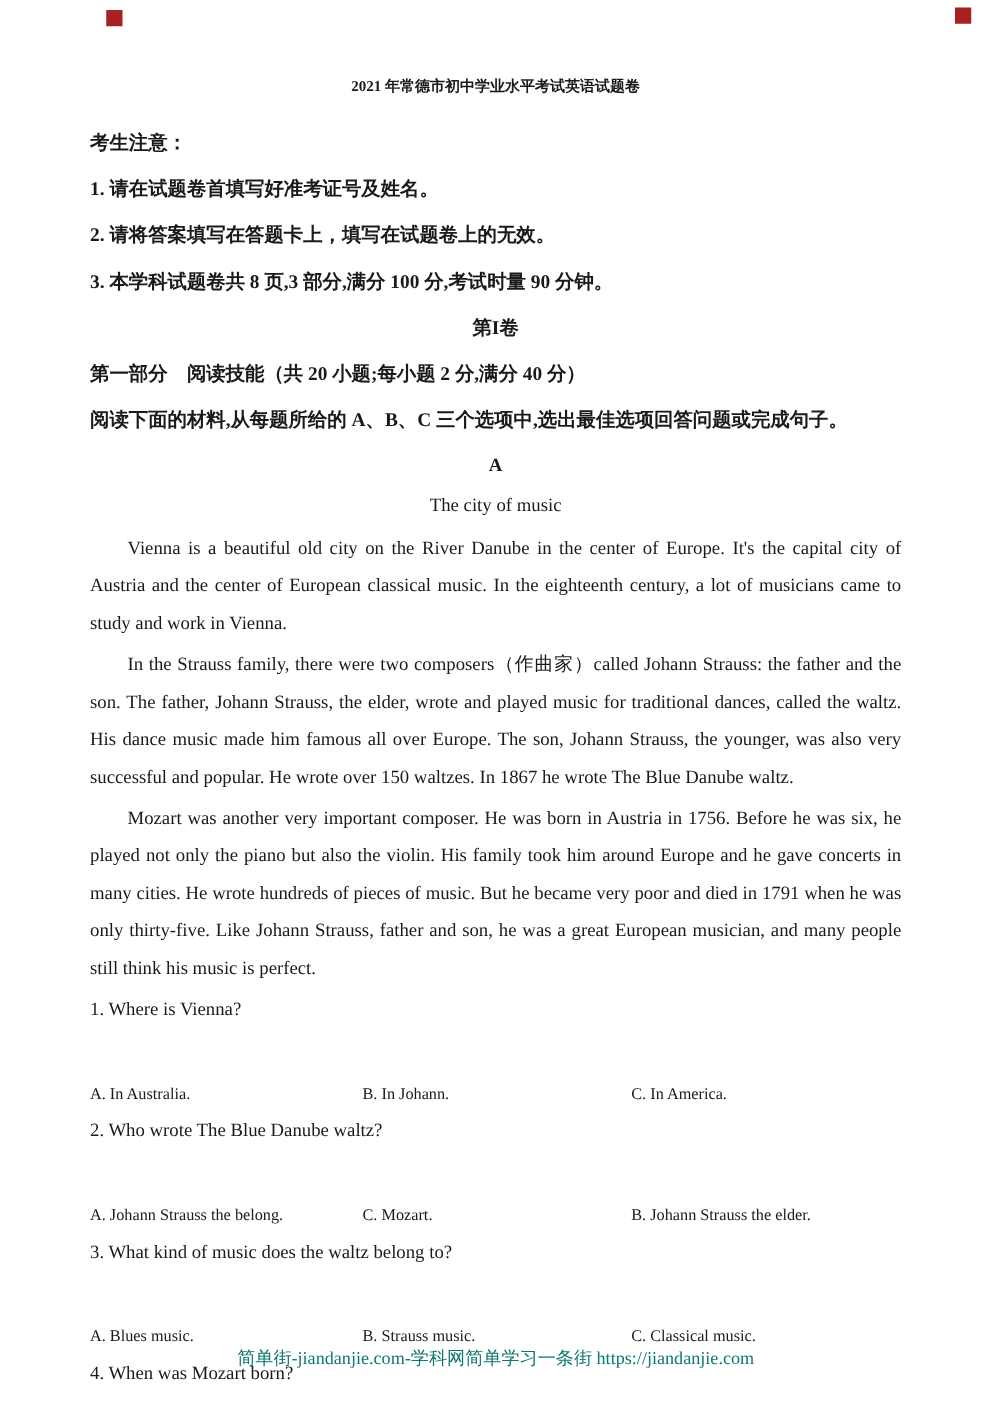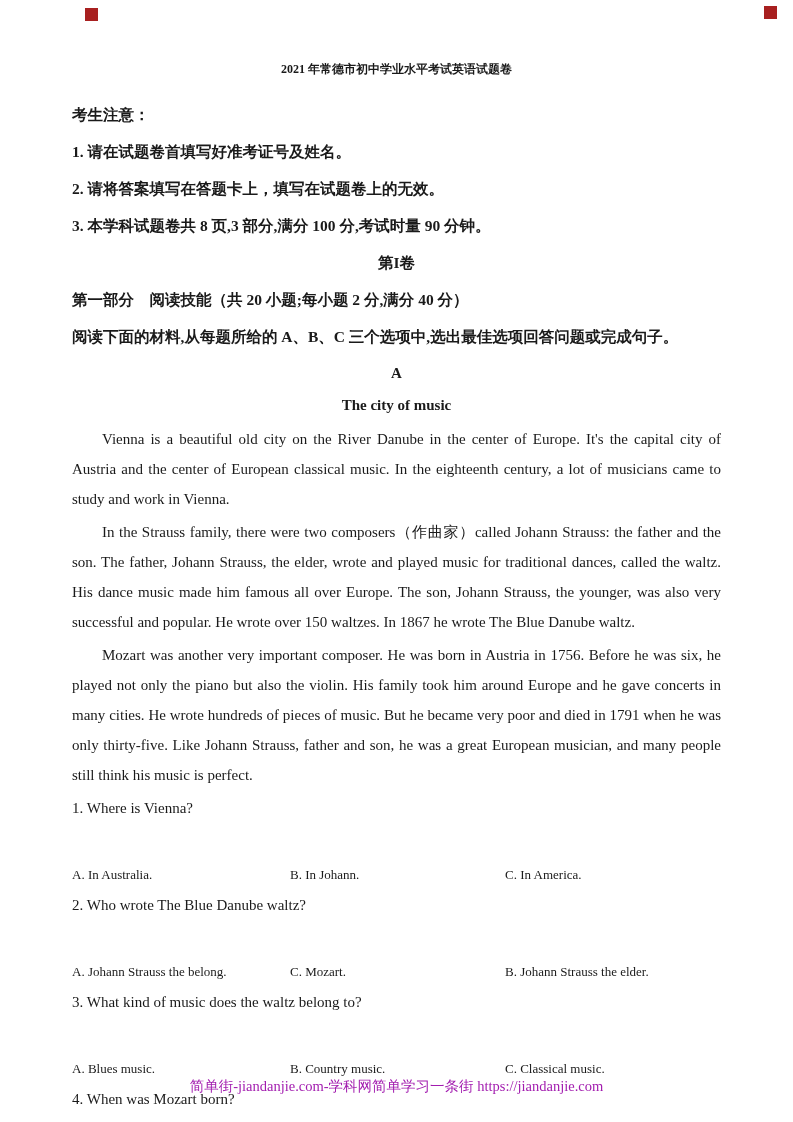--- a/index.html
+++ b/index.html
@@ -42,21 +42,21 @@
   .center { text-align: center; }
   .passage-label {
     font-size: 15px;
     font-weight: bold;
     text-align: center;
     line-height: 32px;
     margin-top: 2px;
   }
   .passage-title {
     font-size: 15px;
-    font-weight: bold;
+    font-weight: normal;
     text-align: center;
     line-height: 32px;
   }
   .para {
     font-size: 15px;
     line-height: 30px;
     text-align: justify;
     text-indent: 30px;
     margin: 3px 0;
   }
@@ -82,21 +82,21 @@
     color: #2ba3a6;
     margin-right: 6px;
   }
   .ans-item { margin-right: 26px; }
   .footer {
     position: absolute;
     bottom: 26px;
     left: 0;
     right: 0;
     text-align: center;
-    color: #a21caf;
+    color: #0f766e;
     font-size: 14.5px;
   }
 </style>
 </head>
 <body>
 
 <div class="page">
 
   <div class="corner corner-left"></div>
   <div class="corner corner-right"></div>
@@ -134,21 +134,21 @@
       <span>A. Johann Strauss the belong.</span>
       <span>C. Mozart.</span>
       <span>B. Johann Strauss the elder.</span>
     </div>
   </div>
 
   <div>
     <div class="qline">3. What kind of music does the waltz belong to?</div>
     <div class="opts">
       <span>A. Blues music.</span>
-      <span>B. Country music.</span>
+      <span>B. Strauss music.</span>
       <span>C. Classical music.</span>
     </div>
   </div>
 
   <div>
     <div class="qline">4. When was Mozart born?</div>
     <div class="opts">
       <span>A. In 1867.</span>
       <span>B. In 1791.</span>
       <span>C. in 1756.</span>

